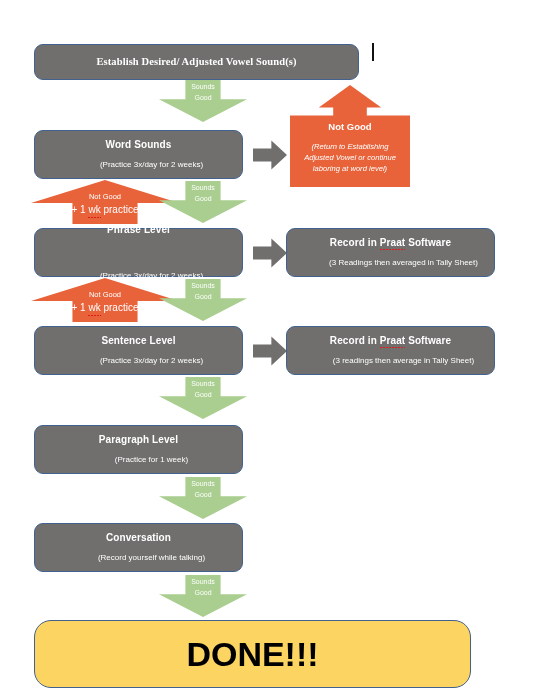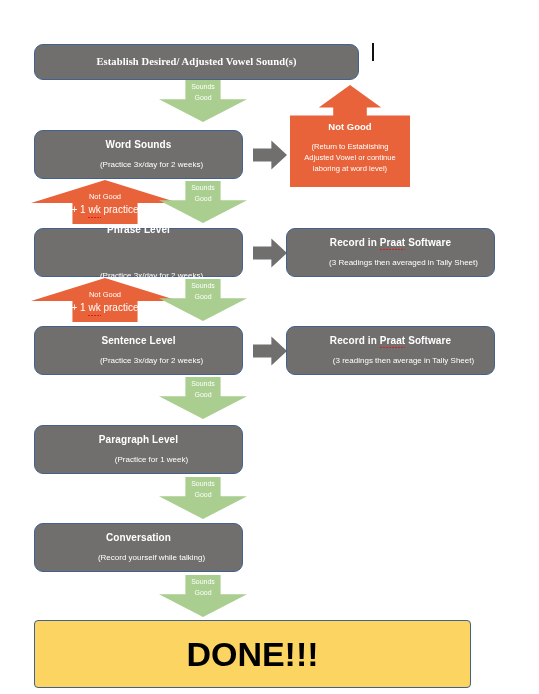--- a/index.html
+++ b/index.html
@@ -41,21 +41,21 @@
     font-size: 8px;
     line-height: 1.3;
     margin-top: 9px;
     margin-left: 26px;
   }
   .node.wide-title .title { font-size: 10.5px; }
 
   .done-node {
     background: #FCD462;
     border: 1.4px solid #41628f;
-    border-radius: 4px;
+    border-radius: 17px;
     color: #000000;
   }
   .done-node .title {
     font-size: 34px;
     font-weight: bold;
     font-family: "Liberation Sans", sans-serif;
     letter-spacing: 0px;
     margin: 0;
   }
 
@@ -144,20 +144,21 @@
   }
   .orange-callout .body .title {
     font-size: 9.5px;
     font-weight: bold;
     line-height: 1.3;
   }
   .orange-callout .body .sub {
     font-size: 7.6px;
     line-height: 1.45;
     margin-top: 8px;
+    font-style: italic;
   }
 
   .caret {
     position: absolute;
     width: 1.6px;
     background: #111111;
   }
 
   .sq-underline {
     position: relative;

